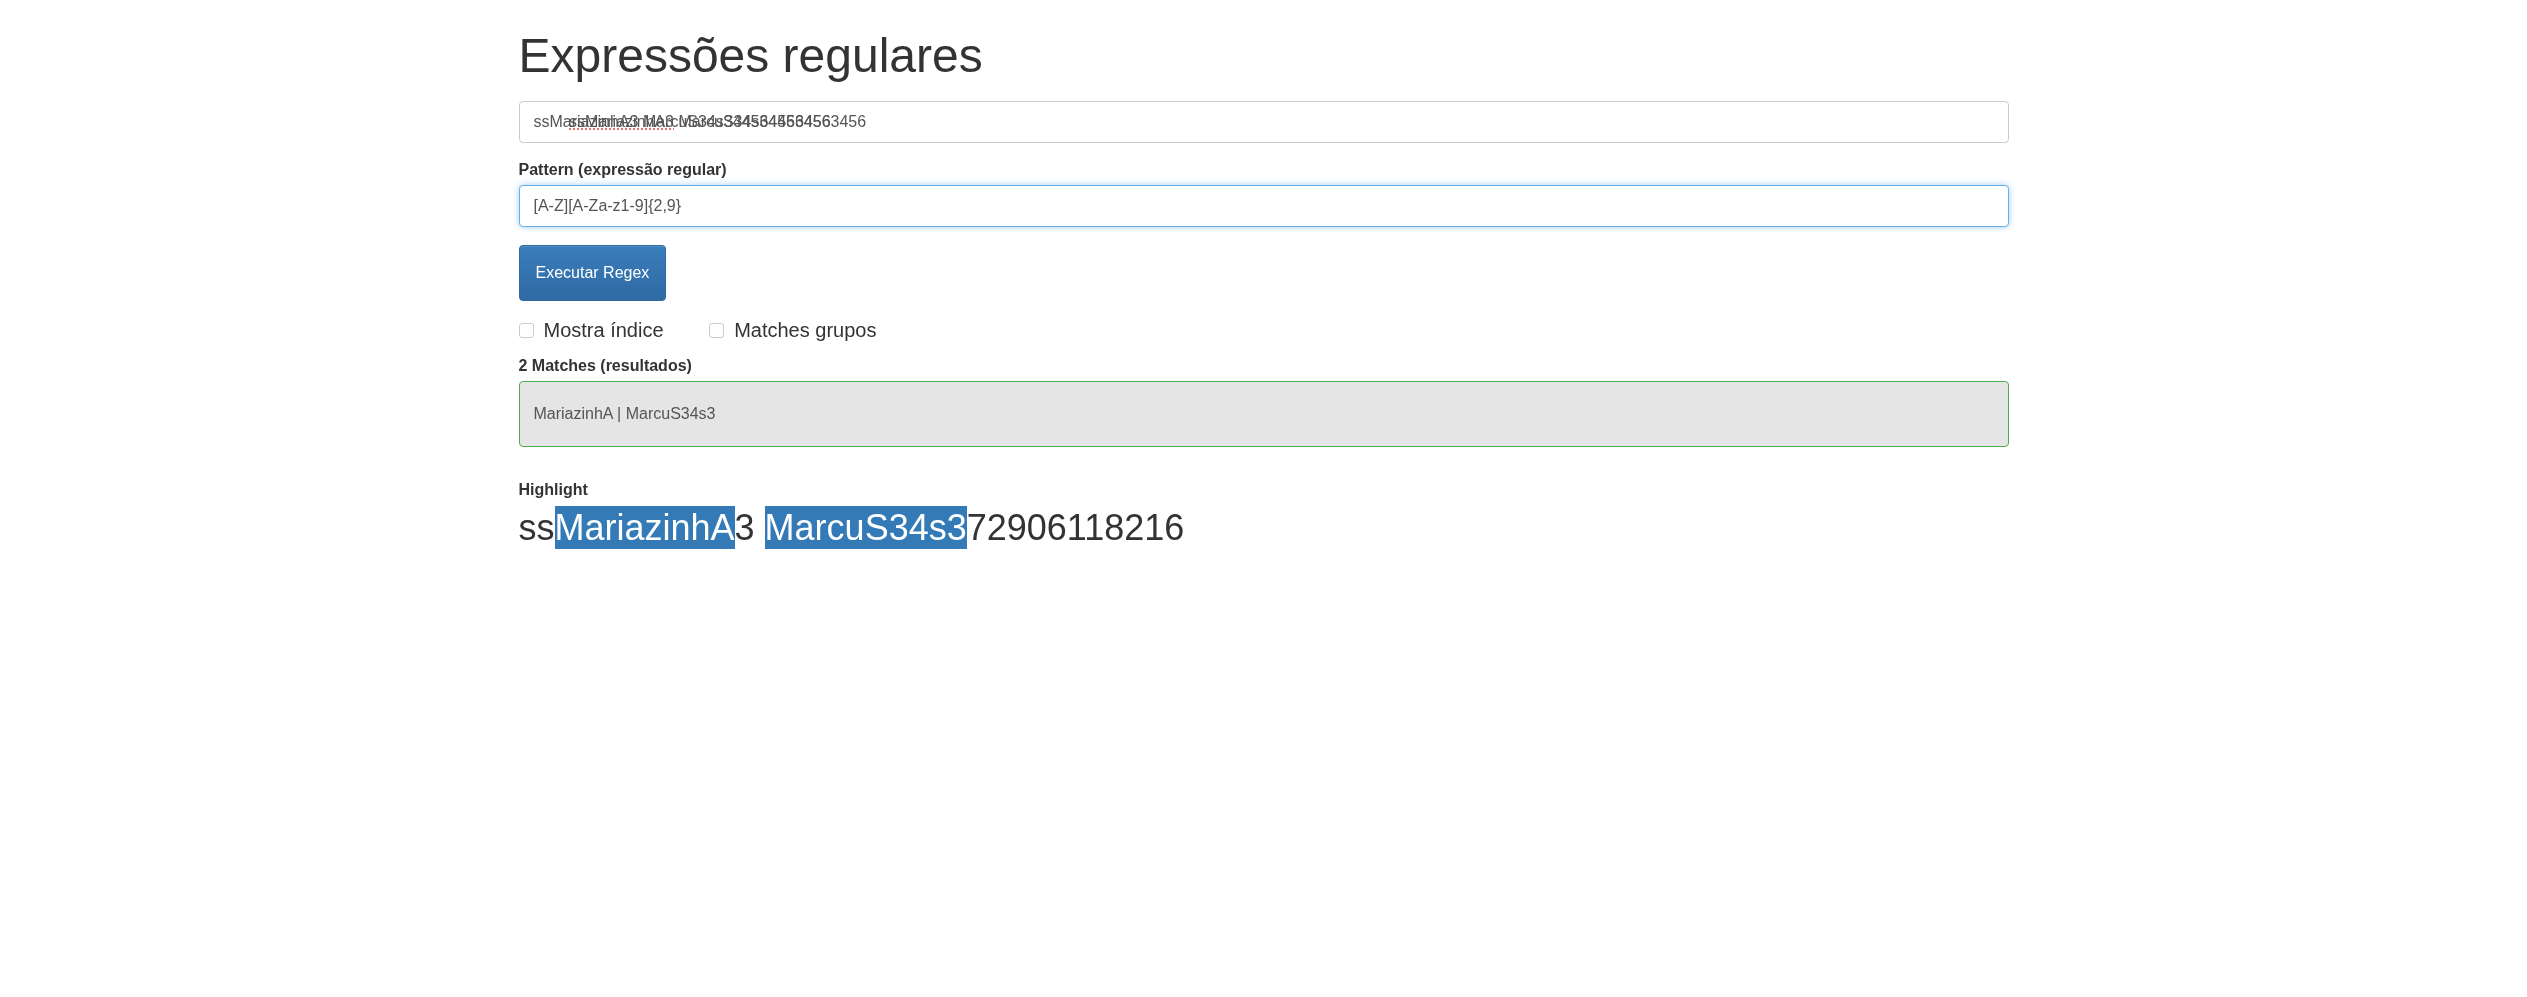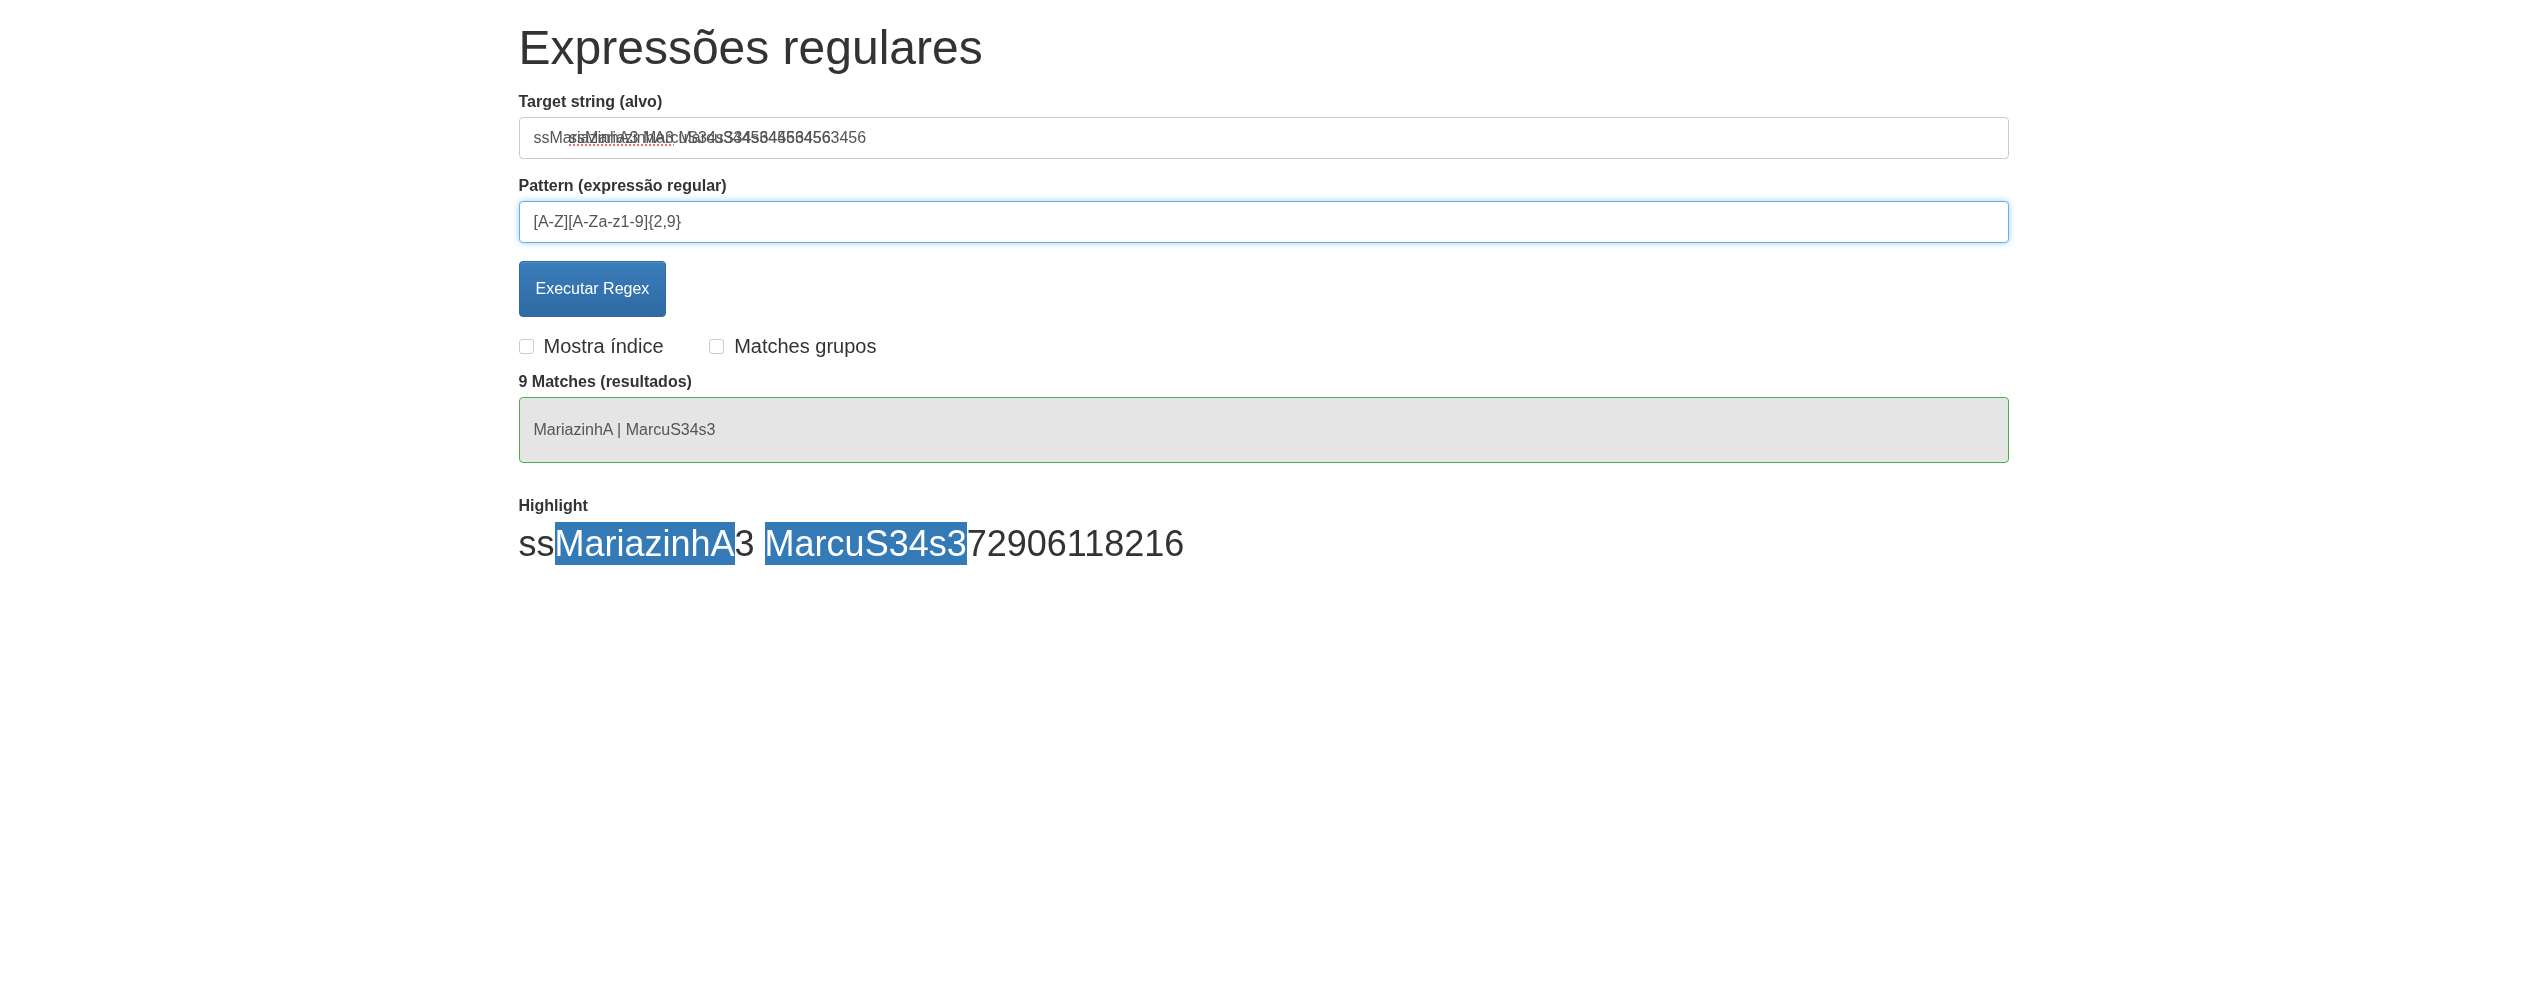--- a/index.html
+++ b/index.html
@@ -12,21 +12,21 @@
   }
   .container {
     width: 1490px;
     max-width: 95%;
     margin: 0 auto;
     padding: 20px 0 40px 0;
   }
   h1 {
     font-size: 48px;
     font-weight: 500;
-    margin: 0 0 18px 0;
+    margin: 8px 0 18px 0;
     color: #333;
   }
   .form-group {
     margin-bottom: 18px;
   }
   label.field-label {
     display: block;
     font-weight: 700;
     font-size: 16px;
     margin-bottom: 6px;
@@ -126,21 +126,20 @@
     margin-top: 40px;
   }
 </style>
 </head>
 <body>
 
 <div class="container">
   <h1>Expressões regulares</h1>
 
   <div class="form-group">
-    <label class="field-label">Target string (alvo)</label>
     <div class="input-wrap">
       <input type="text" class="form-control hidden-text" value="ssMariazinhA3 MarcuS34s344564563456" style="">
       <div class="input-overlay">
         <span class="spellcheck-underline">ssMariazinhA3</span><span> MarcuS34s344564563456</span>
       </div>
     </div>
   </div>
 
   <div class="form-group">
     <label class="field-label">Pattern (expressão regular)</label>
@@ -153,18 +152,18 @@
     <span class="checkbox-item">
       <span class="chk"></span>
       <span>Mostra índice</span>
     </span>
     <span class="checkbox-item">
       <span class="chk"></span>
       <span>Matches grupos</span>
     </span>
   </div>
 
-  <div class="section-label">9 Matches (resultados)</div>
+  <div class="section-label">2 Matches (resultados)</div>
   <div class="results-box">MariazinhA | MarcuS34s3</div>
 
   <div class="section-label">Highlight</div>
   <div class="highlight-block" id="highlight-block"><span>ss</span><span class="hl">MariazinhA</span><span>3 </span><span class="hl">MarcuS34s3</span><span>72906118216</span></div>
 </div>
 
 </body></html>

